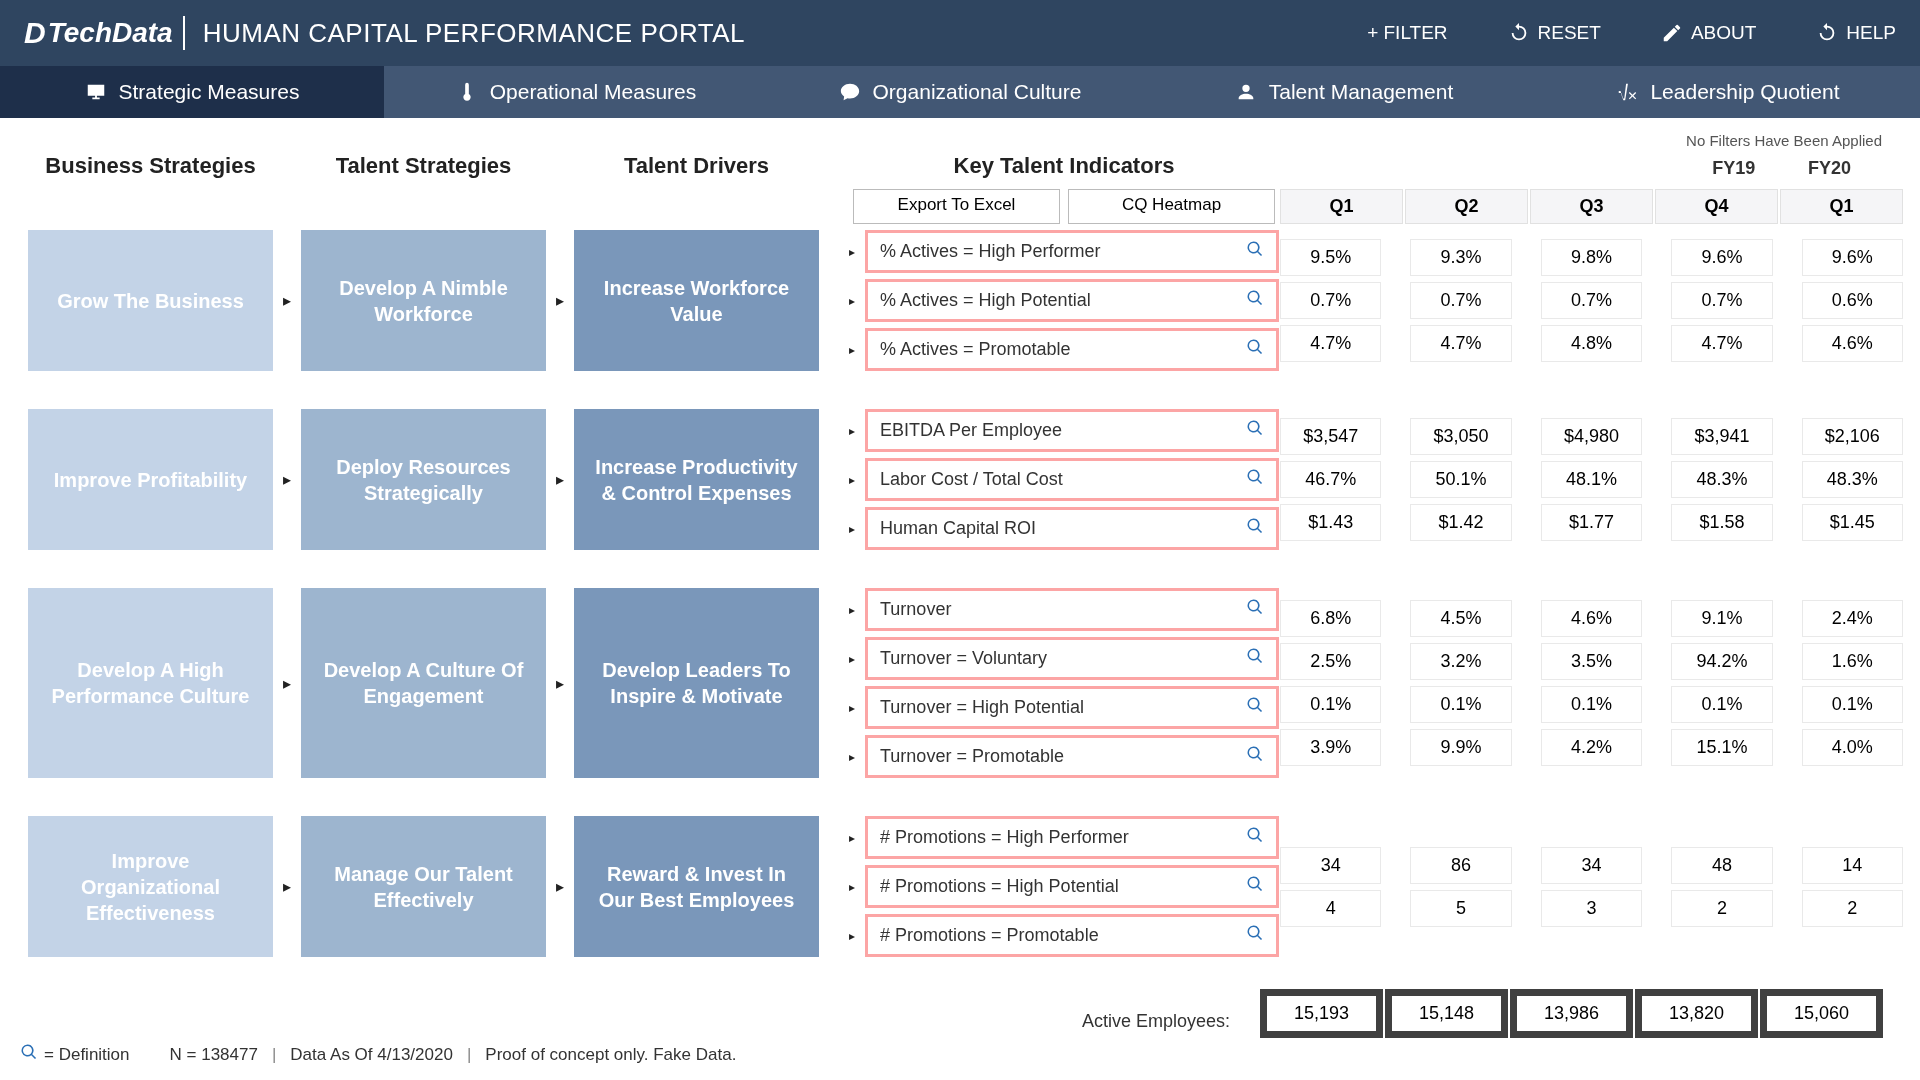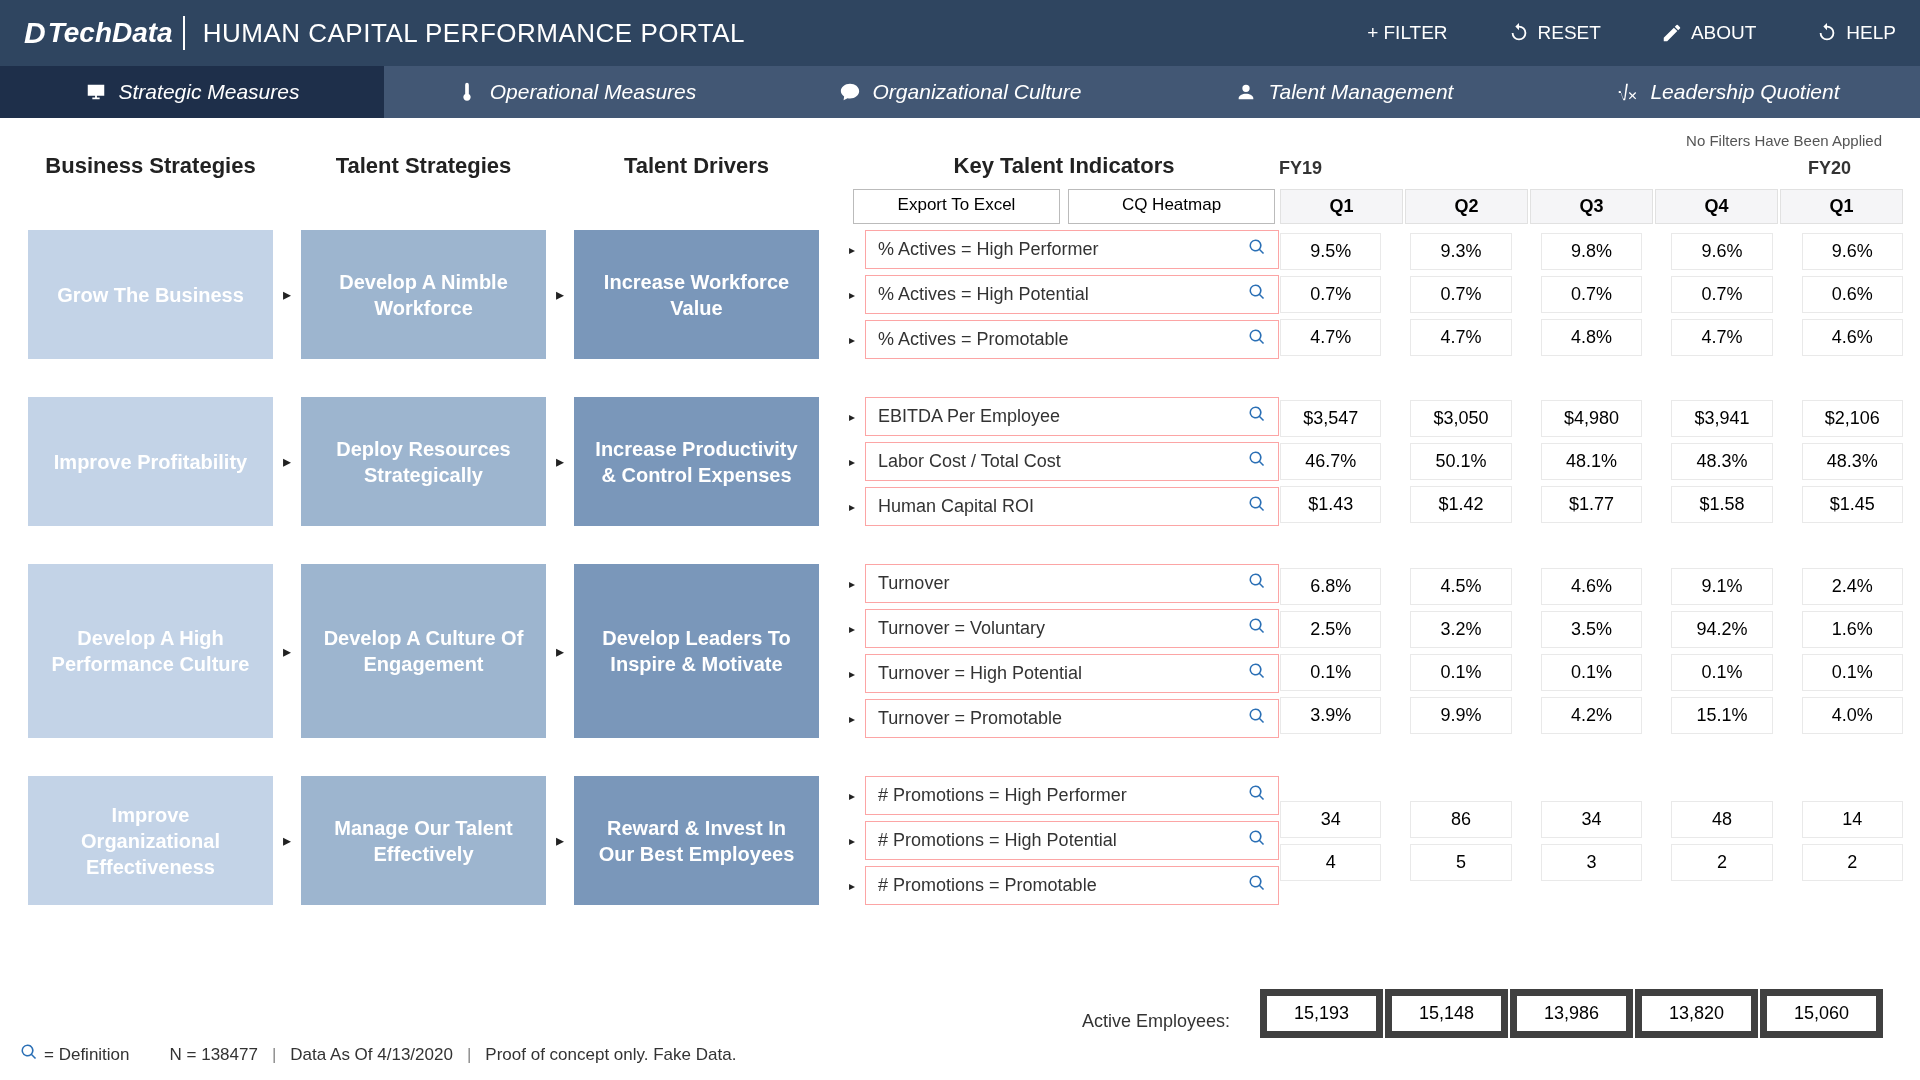--- a/index.html
+++ b/index.html
@@ -8,55 +8,55 @@
 
 .header { background: #2f4560; color: #fff; height: 66px; display: flex; align-items: center; padding: 0 24px; }
 .logo { font-style: italic; font-weight: bold; font-size: 28px; display:flex; align-items:center; gap:2px;}
 .logo .d { font-size:30px; }
 .logo-span { border-right: 2px solid #fff; padding-right: 10px; margin-right: 18px; height: 34px; display:inline-flex; align-items:center;}
 .app-title { font-size: 26px; letter-spacing: 0.5px; font-weight: 400; }
 .header-actions { margin-left: auto; display: flex; gap: 60px; font-size: 19px; }
 .header-actions .act { display:flex; align-items:center; gap:8px; cursor:pointer; }
 
 
-.navtabs { background: #425774; color: #fff; height: 52px; display: flex; align-items: stretch; font-style: italic; }
+.navtabs { background: #425774; color: #fff; height: 52px; display: flex; align-items: stretch; }
 .navtabs .tab { flex: 1 1 0; display:flex; align-items:center; justify-content:center; gap:12px; font-size:21px; cursor:pointer; }
 .navtabs .tab.active { background: #1e2f4a; }
 .navtabs .tab svg,.header-actions svg{fill:#fff;}
 
 
 .content { padding: 10px 28px 0 28px; }
 .no-filter { text-align: right; color:#555; font-size:15px; padding: 4px 10px 0 0; }
 .col-headers { display:grid; grid-template-columns: 245px 28px 245px 28px 245px 30px 430px 625px; align-items:end; font-weight:bold; font-size:22px; color:#222; padding: 4px 0 8px;}
 .col-headers .sp{}
 .col-headers .cent{text-align:center;}
 
 .year-row { display:flex; font-size:18px; color:#333;}
-.year-row .y1{flex:4; text-align:left;}
+.year-row .y1{flex:4; text-align:right;}
 .year-row .y2{flex:1.25; text-align:center;}
 
 .export-row { display:grid; grid-template-columns: 245px 28px 245px 28px 245px 30px 215px 215px 625px; gap:0; padding-bottom:4px;}
 .export-row .btn { border:1px solid #bbb; margin:2px 4px; text-align:center; padding:5px 0; font-size:17px; cursor:pointer; background:#fff;}
 .q-head { display:flex; }
 .q-head .q { flex:1; text-align:center; border:1px solid #e1e1e1; background:#f5f5f7; font-weight:bold; padding:6px 0; margin:2px 1px; font-size:18px;}
 
 
 .strat-group { display:grid; grid-template-columns: 245px 28px 245px 28px 245px 30px 430px 625px; margin-bottom: 38px; }
 .card { color:#fff; display:flex; align-items:center; justify-content:center; text-align:center; font-weight:bold; font-size:20px; line-height:1.3; padding: 8px 16px; }
 .card.c1 { background:#c3d3e7; }
 .card.c2 { background:#9db5cf; }
 .card.c3 { background:#7a97ba; }
 .arrow-cell { display:flex; align-items:center; justify-content:center; color:#222;}
 .arrow-cell::before { content:"\25B8"; font-size:16px;}
 
 .kti-list { display:flex; flex-direction:column; justify-content:center; gap:6px;}
 .kti-item { display:flex; align-items:center; gap:10px;}
 .kti-item .exp{ color:#222; font-size:12px;}
 .kti-item .exp::before{content:"\25B8";}
-.kti-box { flex:1; border:1px solid #fca5a5; padding:7px 12px; font-size:18px; color:#333; display:flex; align-items:center; justify-content:space-between; background:#fff;}
+.kti-box { flex:1; border:3px solid #fca5a5; padding:7px 12px; font-size:18px; color:#333; display:flex; align-items:center; justify-content:space-between; background:#fff;}
 .kti-box .mag { color:#2a6fb5; }
 
 .val-list { display:flex; flex-direction:column; justify-content:center; gap:6px;}
 .val-row { display:flex;gap:27px; }
 .val-row .cell { flex:1; text-align:center; border:1px solid #e9e9e9; padding:7px 0; font-size:18px; margin:0 1px; background:#fff;}
 
 
 .footer { position:absolute; bottom:14px; left:20px; right:28px; display:flex; align-items:center; font-size:17px; color:#333;}
 .footer .mag { color:#2a6fb5; margin-right:6px;}
 .footer .sep { margin: 0 14px; color:#888;}

